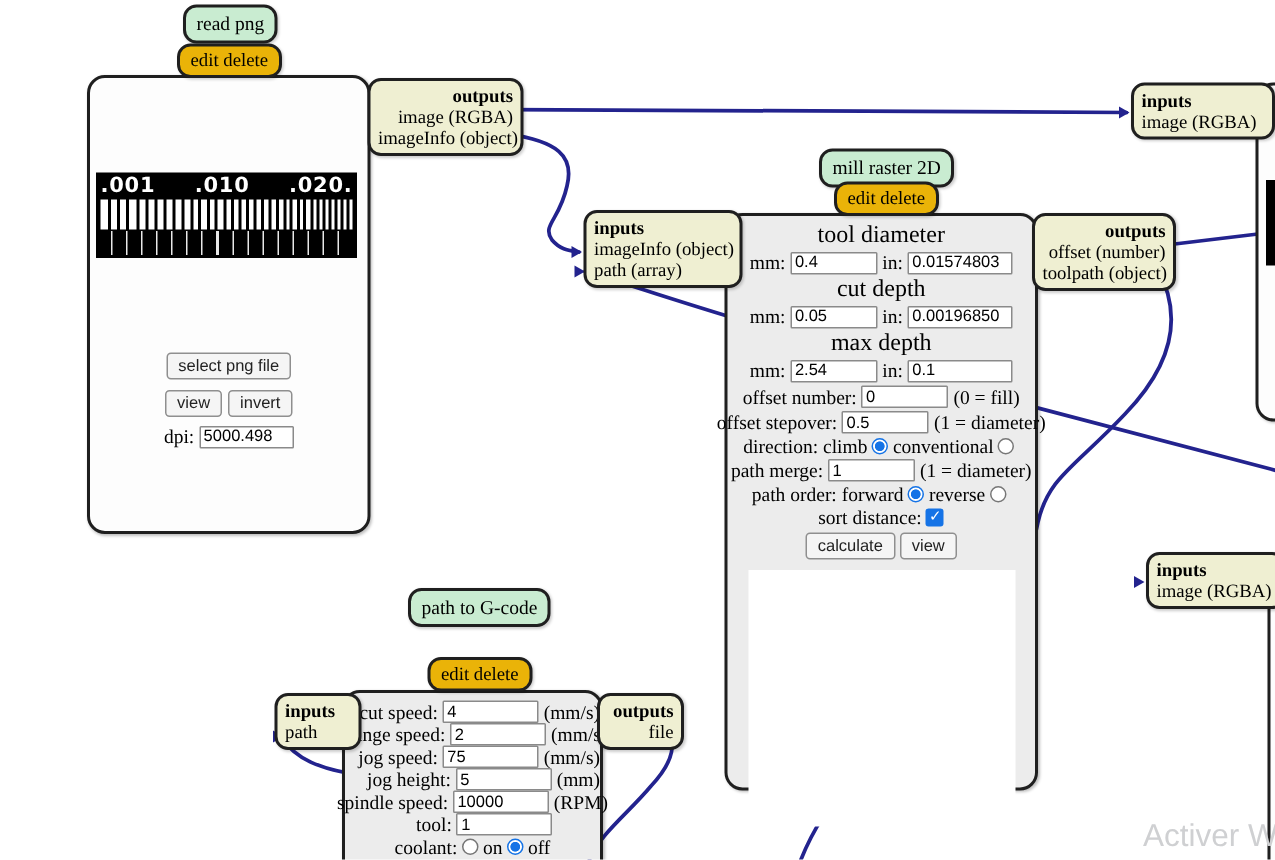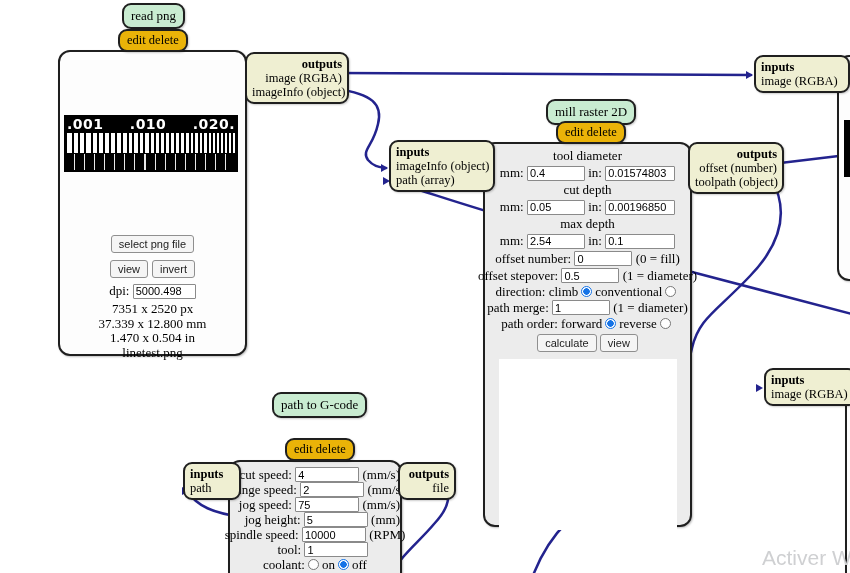--- a/index.html
+++ b/index.html
@@ -20,21 +20,21 @@
     border-radius:9px;font-size:12.5px;line-height:14px;padding:3px 5px;
     white-space:nowrap;box-shadow:1px 1px 2px rgba(0,0,0,.2);}
   .port .t{font-weight:bold;}
   .port.r{text-align:right;}
   input.f{font-family:"Liberation Sans",sans-serif;font-size:11px;border:1px solid #8a8a8a;
     border-radius:1px;padding:0 2px;height:13px;background:#fff;box-sizing:content-box;}
   button.b{font-family:"Liberation Sans",sans-serif;font-size:11px;background:#f5f5f5;
     border:1px solid #8f8f8f;border-radius:3px;padding:2px 7px;color:#222;}
   .row{display:flex;align-items:center;justify-content:center;font-size:13px;
     white-space:nowrap;}
-  .hrow{text-align:center;font-size:13px;}
+  .hrow{text-align:center;font-size:16px;}
   .radio{width:11px;height:11px;border-radius:50%;border:1px solid #777;background:#fff;
     display:inline-block;vertical-align:middle;margin:0 3px;box-sizing:border-box;}
   .radio.sel{border:1.5px solid #1573e6;
     background:radial-gradient(circle,#1573e6 0 3px,#fff 3.5px);}
   .check{display:inline-block;width:12px;height:12px;background:#1573e6;border-radius:2px;
     color:#fff;font-size:10px;line-height:12px;text-align:center;
     font-family:"DejaVu Sans",sans-serif;vertical-align:middle;margin-left:3px;}
   
   .pngprev{position:absolute;left:4px;top:63px;width:174px;height:57px;background:#000;}
   .pngprev .lbls{display:flex;justify-content:space-between;padding:2px 3px 0 3px;
@@ -139,26 +139,20 @@
   </div>
   <div style="position:absolute;left:0;top:182px;width:100%;text-align:center;">
     <button class="b">select png file</button>
     <div style="height:6px;"></div>
     <button class="b">view</button>
     <button class="b">invert</button>
     <div class="row" style="margin-top:5px;">
       <span>dpi:</span>&nbsp;
       <input class="f" style="width: 57px;" value="5000.498">
     </div>
-    <div class="info" style="margin-top:3px;">
-      <div>7351 x 2520 px</div>
-      <div>37.339 x 12.800 mm</div>
-      <div>1.470 x 0.504 in</div>
-      <div>linetest.png</div>
-    </div>
   </div>
 </div>
 
 <div class="port r" style="left:245px;top:52px;width:90px;">
   <div class="t">outputs</div>
   <div>image (RGBA)</div>
   <div>imageInfo (object)</div>
 </div>
 
 <div class="tag green" style="left:546px;top:99px;">mill raster 2D</div>
@@ -209,20 +203,24 @@
       <input class="f" style="width: 52px;" value="1">&nbsp;
       <span>(1 = diameter)</span>
     </div>
     <div class="row" style="height:15px;">
       <span>path order:</span>&nbsp;
       <span>forward</span>
       <span class="radio sel"></span>
       <span>reverse</span>
       <span class="radio"></span>
     </div>
+    <div class="row" style="height:15px;">
+      <span>sort distance:</span>
+      <span class="check">✓</span>
+    </div>
     <div class="row" style="height:24px;">
       <button class="b">calculate</button>&nbsp;
       <button class="b">view</button>
     </div>
     <div class="mill-preview"></div>
   </div>
 </div>
 
 <div class="port" style="left:389px;top:140px;width:92px;">
   <div class="t">inputs</div>

